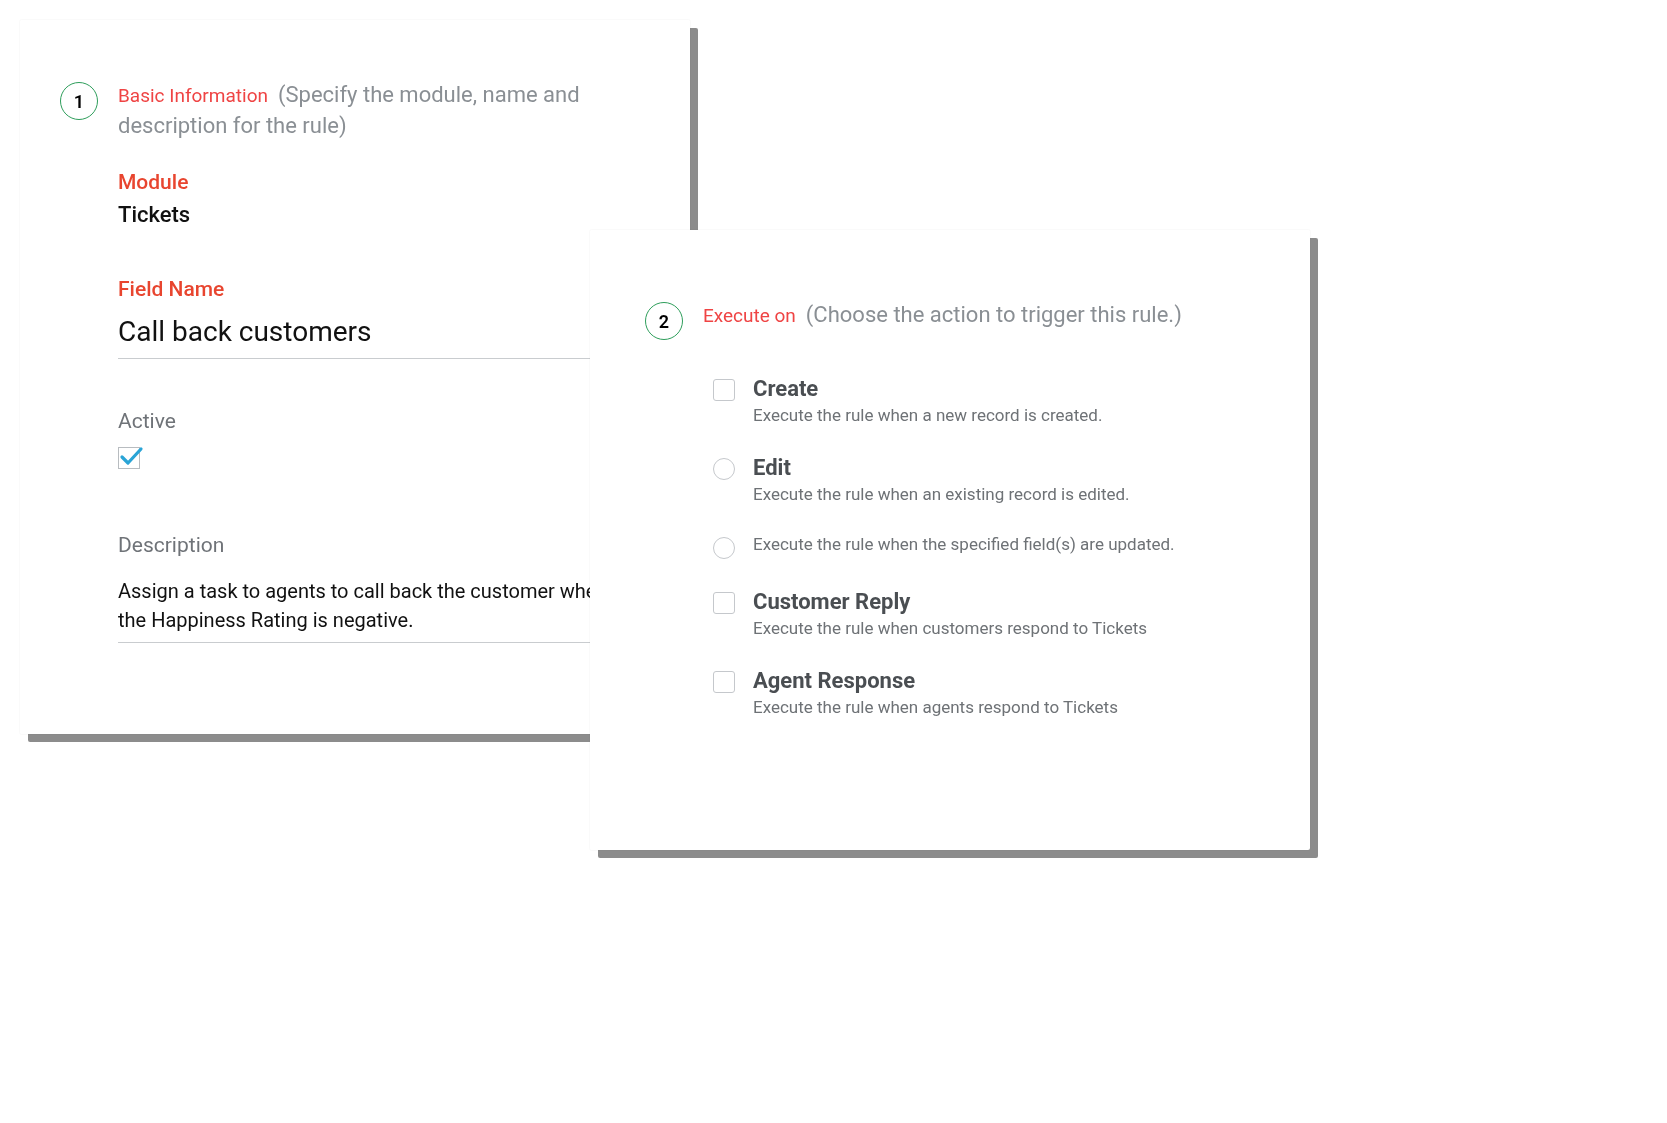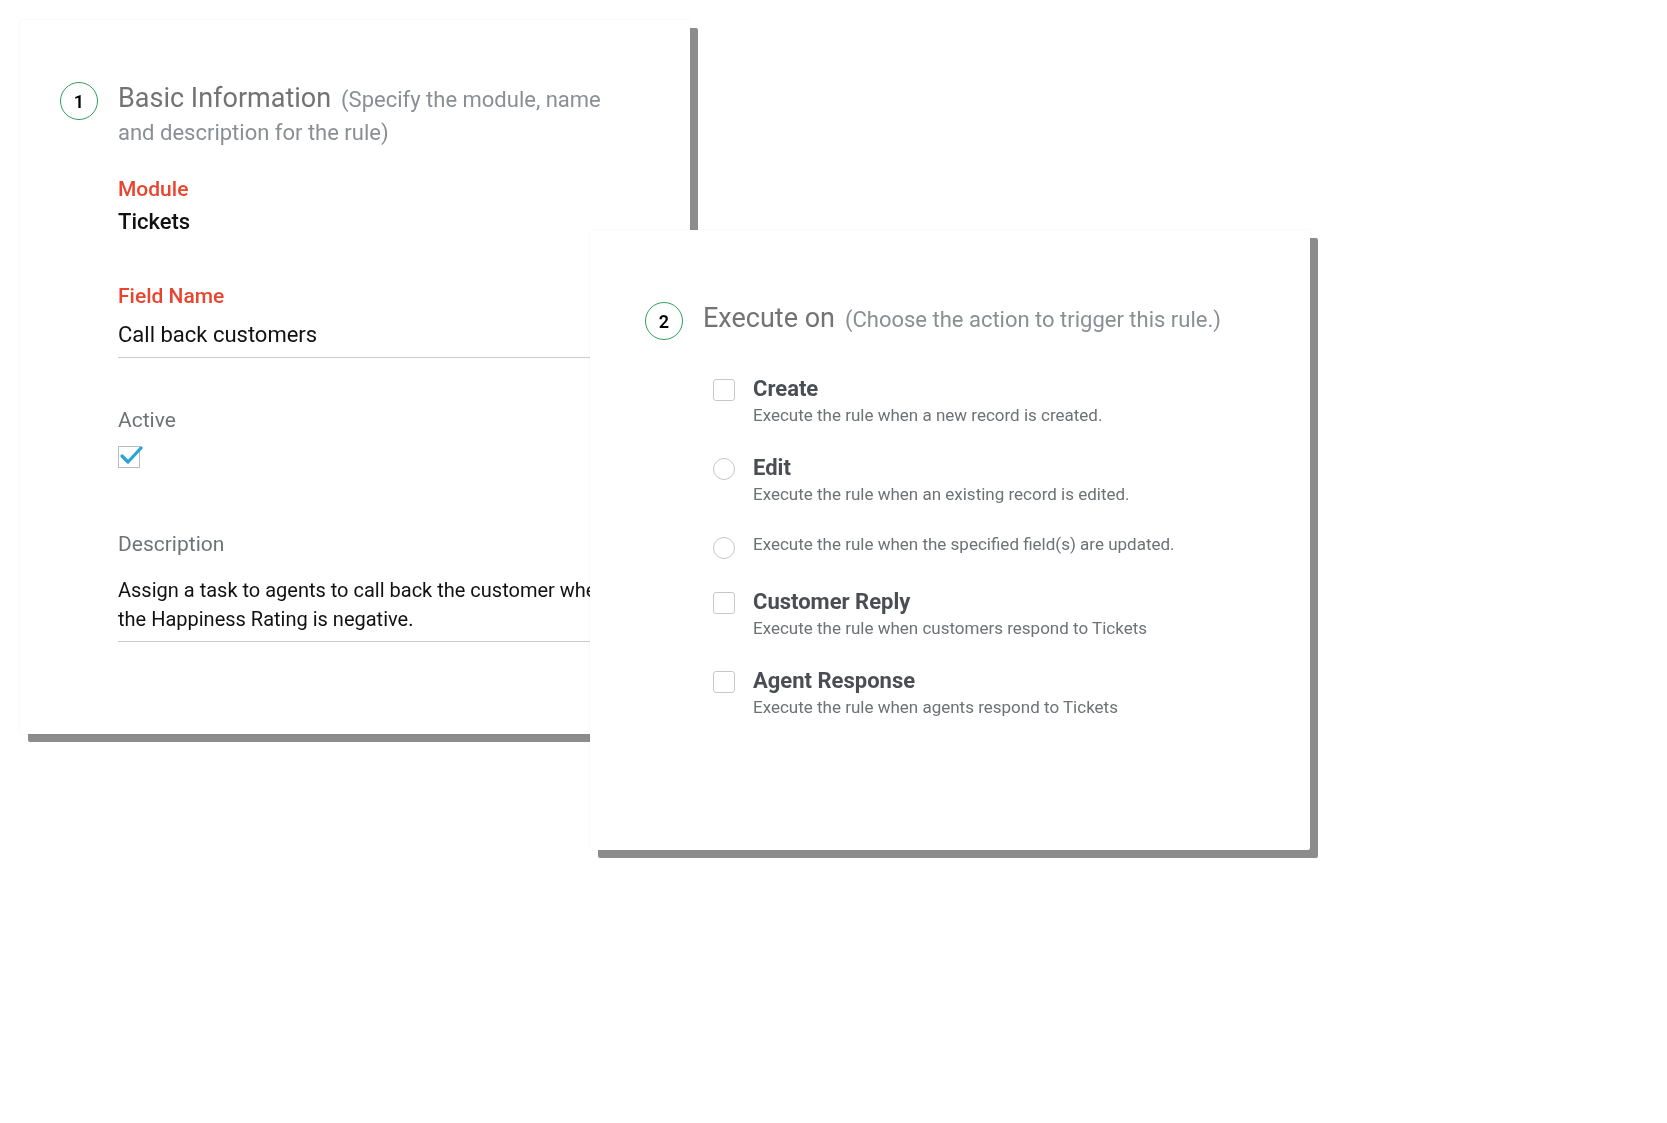--- a/index.html
+++ b/index.html
@@ -50,23 +50,23 @@
     font-weight: 600;
     color: #000;
     flex-shrink: 0;
     margin-top: 2px;
   }
   .section-title-row {
     flex: 1;
     line-height: 1.4;
   }
   .section-title {
-    font-size: 27px;
-    font-weight: 400;
-    color: #737373;
+    font-size: 19px;
+    font-weight: 400;
+    color: #ef4444;
     display: inline;
   }
   .section-hint {
     font-size: 22px;
     color: #8a8f94;
     font-weight: 400;
     display: inline;
     margin-left: 6px;
   }
   .field-block {
@@ -84,21 +84,21 @@
     font-size: 21px;
     font-weight: 400;
     margin-bottom: 14px;
   }
   .value-text {
     font-size: 22px;
     color: #111;
     font-weight: 500;
   }
   .input-line {
-    font-size: 22px;
+    font-size: 28px;
     color: #111;
     padding: 6px 0 10px 0;
     border: none;
     border-bottom: 1px solid #c9cccf;
     width: 100%;
     background: transparent;
     outline: none;
     font-family: inherit;
   }
   .textarea-line {

